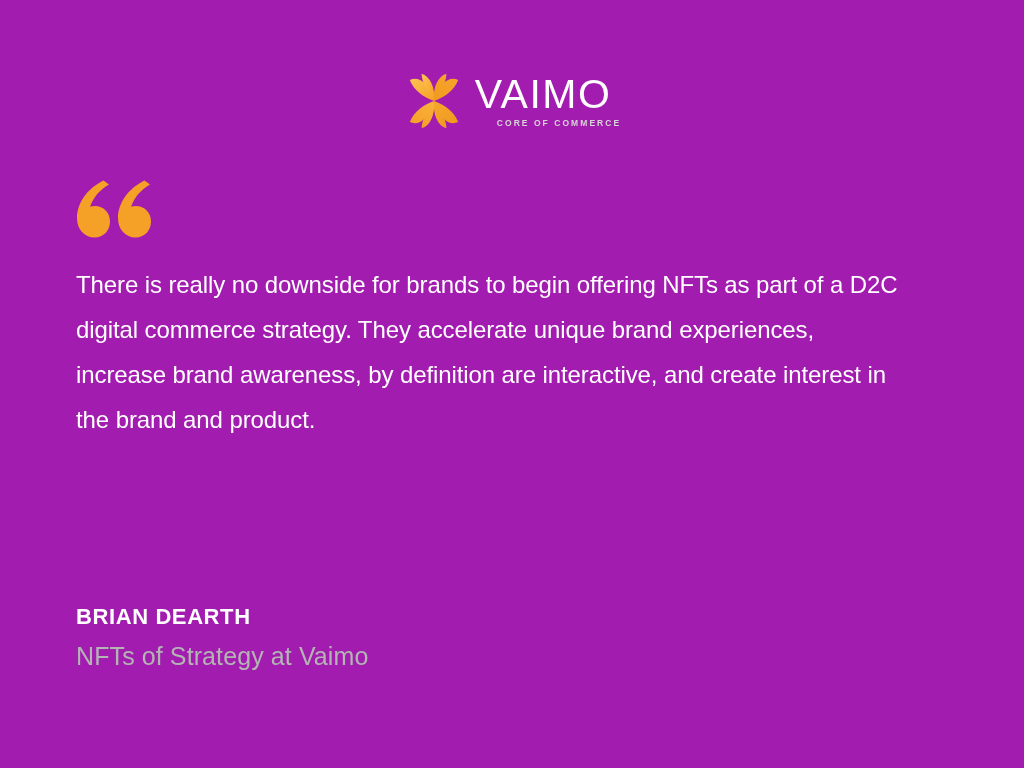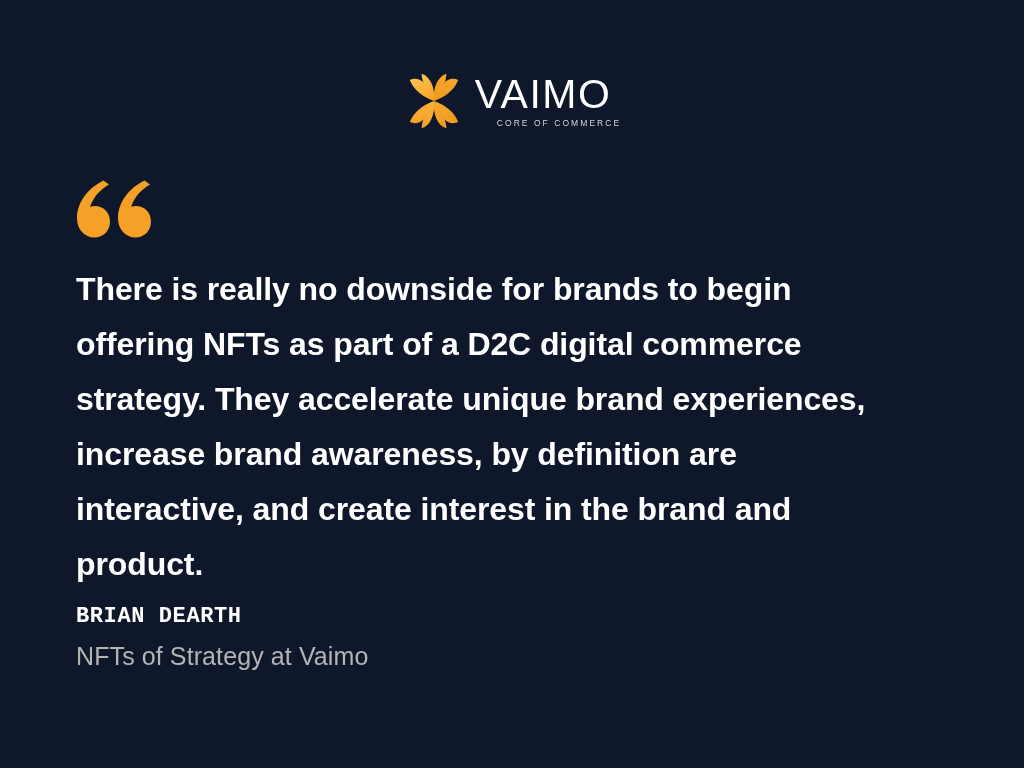--- a/index.html
+++ b/index.html
@@ -11,21 +11,21 @@
     height: 768px;
     background: #323232;
     font-family: "Liberation Sans", sans-serif;
     overflow: hidden;
     position: relative;
   }
 
   .slide {
     position: absolute;
     inset: 0;
-    background: #0f172a;
+    background: #a21caf;
   }
 
   
   .logo-block {
     position: absolute;
     top: 70px;
     left: 0;
     width: 1024px;
     display: flex;
     justify-content: center;
@@ -55,21 +55,21 @@
     line-height: 0.92;
     font-weight: 300;
     letter-spacing: 1.5px;
     font-family: "Liberation Sans", sans-serif;
     white-space: nowrap;
   }
   .logo-tagline {
     color: #d6d6d6;
     font-size: 8.5px;
     letter-spacing: 2.05px;
-    font-weight: 400;
+    font-weight: 700;
     margin-top: 4px;
     margin-left: 22px;
     white-space: nowrap;
   }
 
   
   .quote-mark {
     position: absolute;
     left: 74px;
     top: 178px;
@@ -77,39 +77,38 @@
     height: 62px;
   }
 
   
   .quote-text {
     position: absolute;
     left: 76px;
     top: 262px;
     width: 830px;
     color: #ffffff;
-    font-size: 32px;
-    font-weight: bold;
-    line-height: 55px;
+    font-size: 24px;
+    font-weight: normal;
+    line-height: 45px;
     letter-spacing: -0.1px;
   }
 
   
   .attribution {
     position: absolute;
     left: 76px;
     top: 603px;
   }
   .author-name {
     color: #ffffff;
     font-size: 22px;
     font-weight: bold;
     letter-spacing: 0.6px;
     line-height: 28px;
-    font-family: Liberation Mono, monospace;
   }
   .author-title {
     color: #b4b4b4;
     font-size: 25px;
     font-weight: 300;
     line-height: 34px;
     margin-top: 8px;
     letter-spacing: 0.1px;
   }
 </style>

